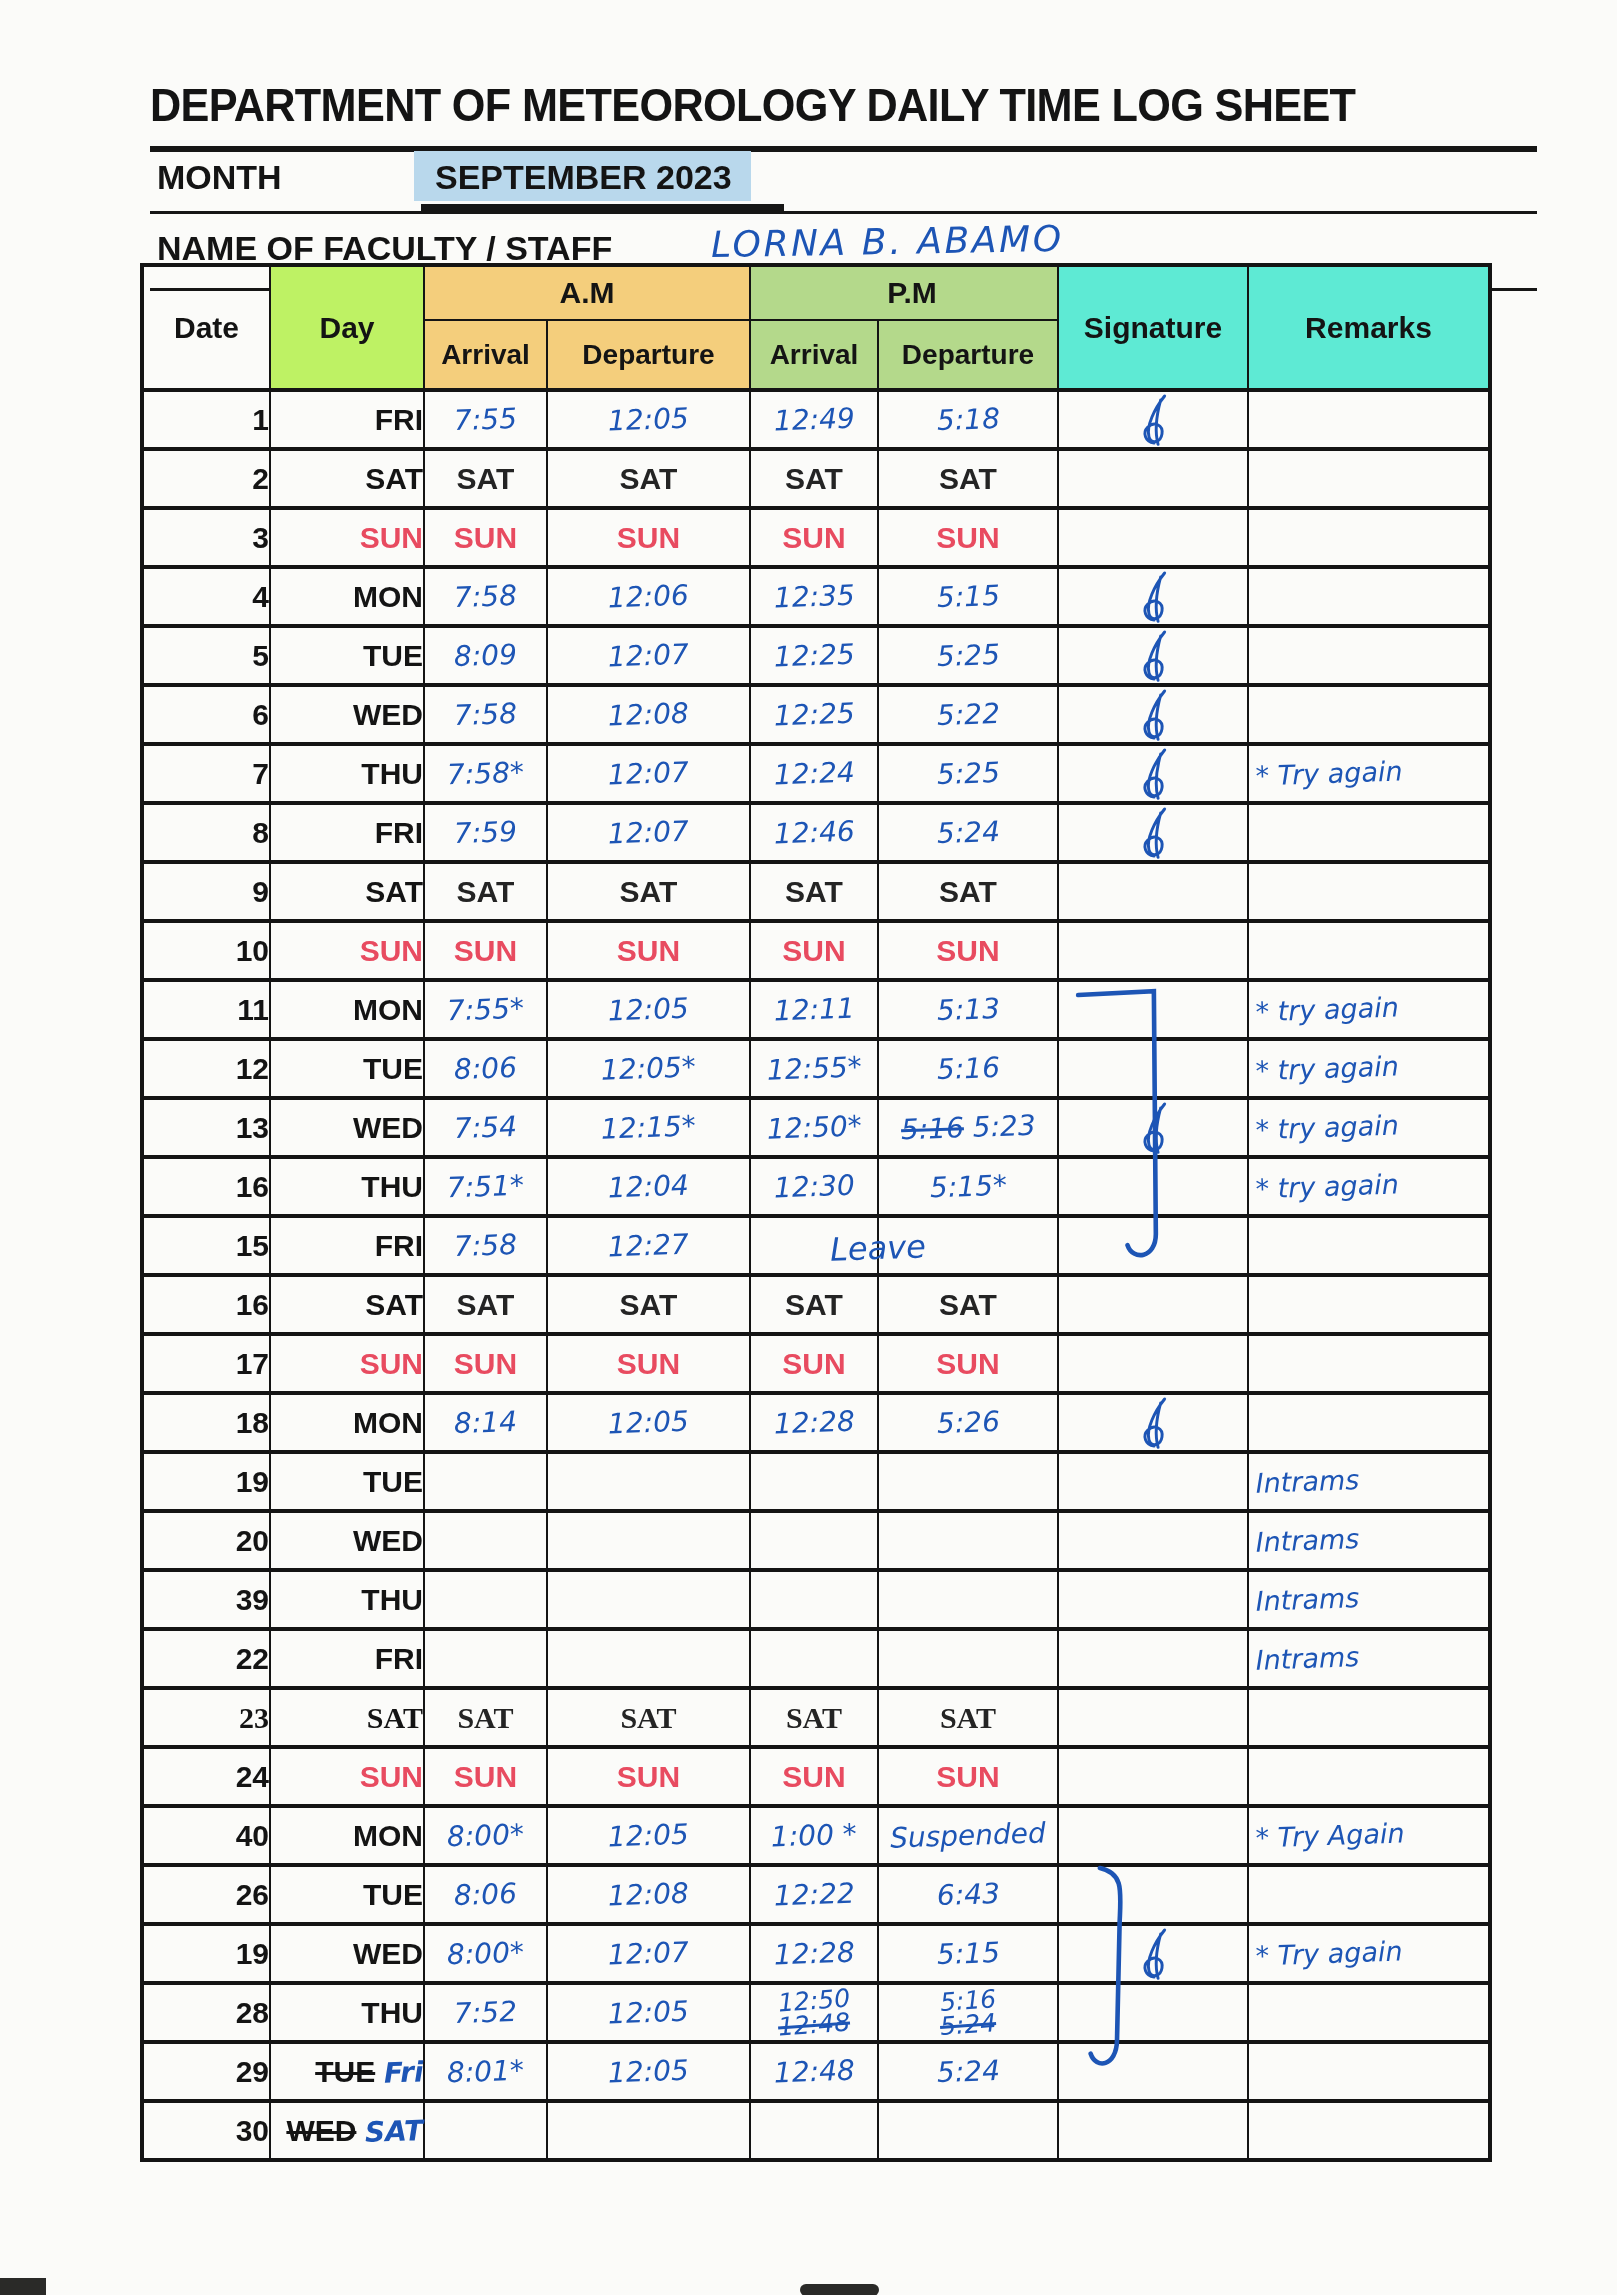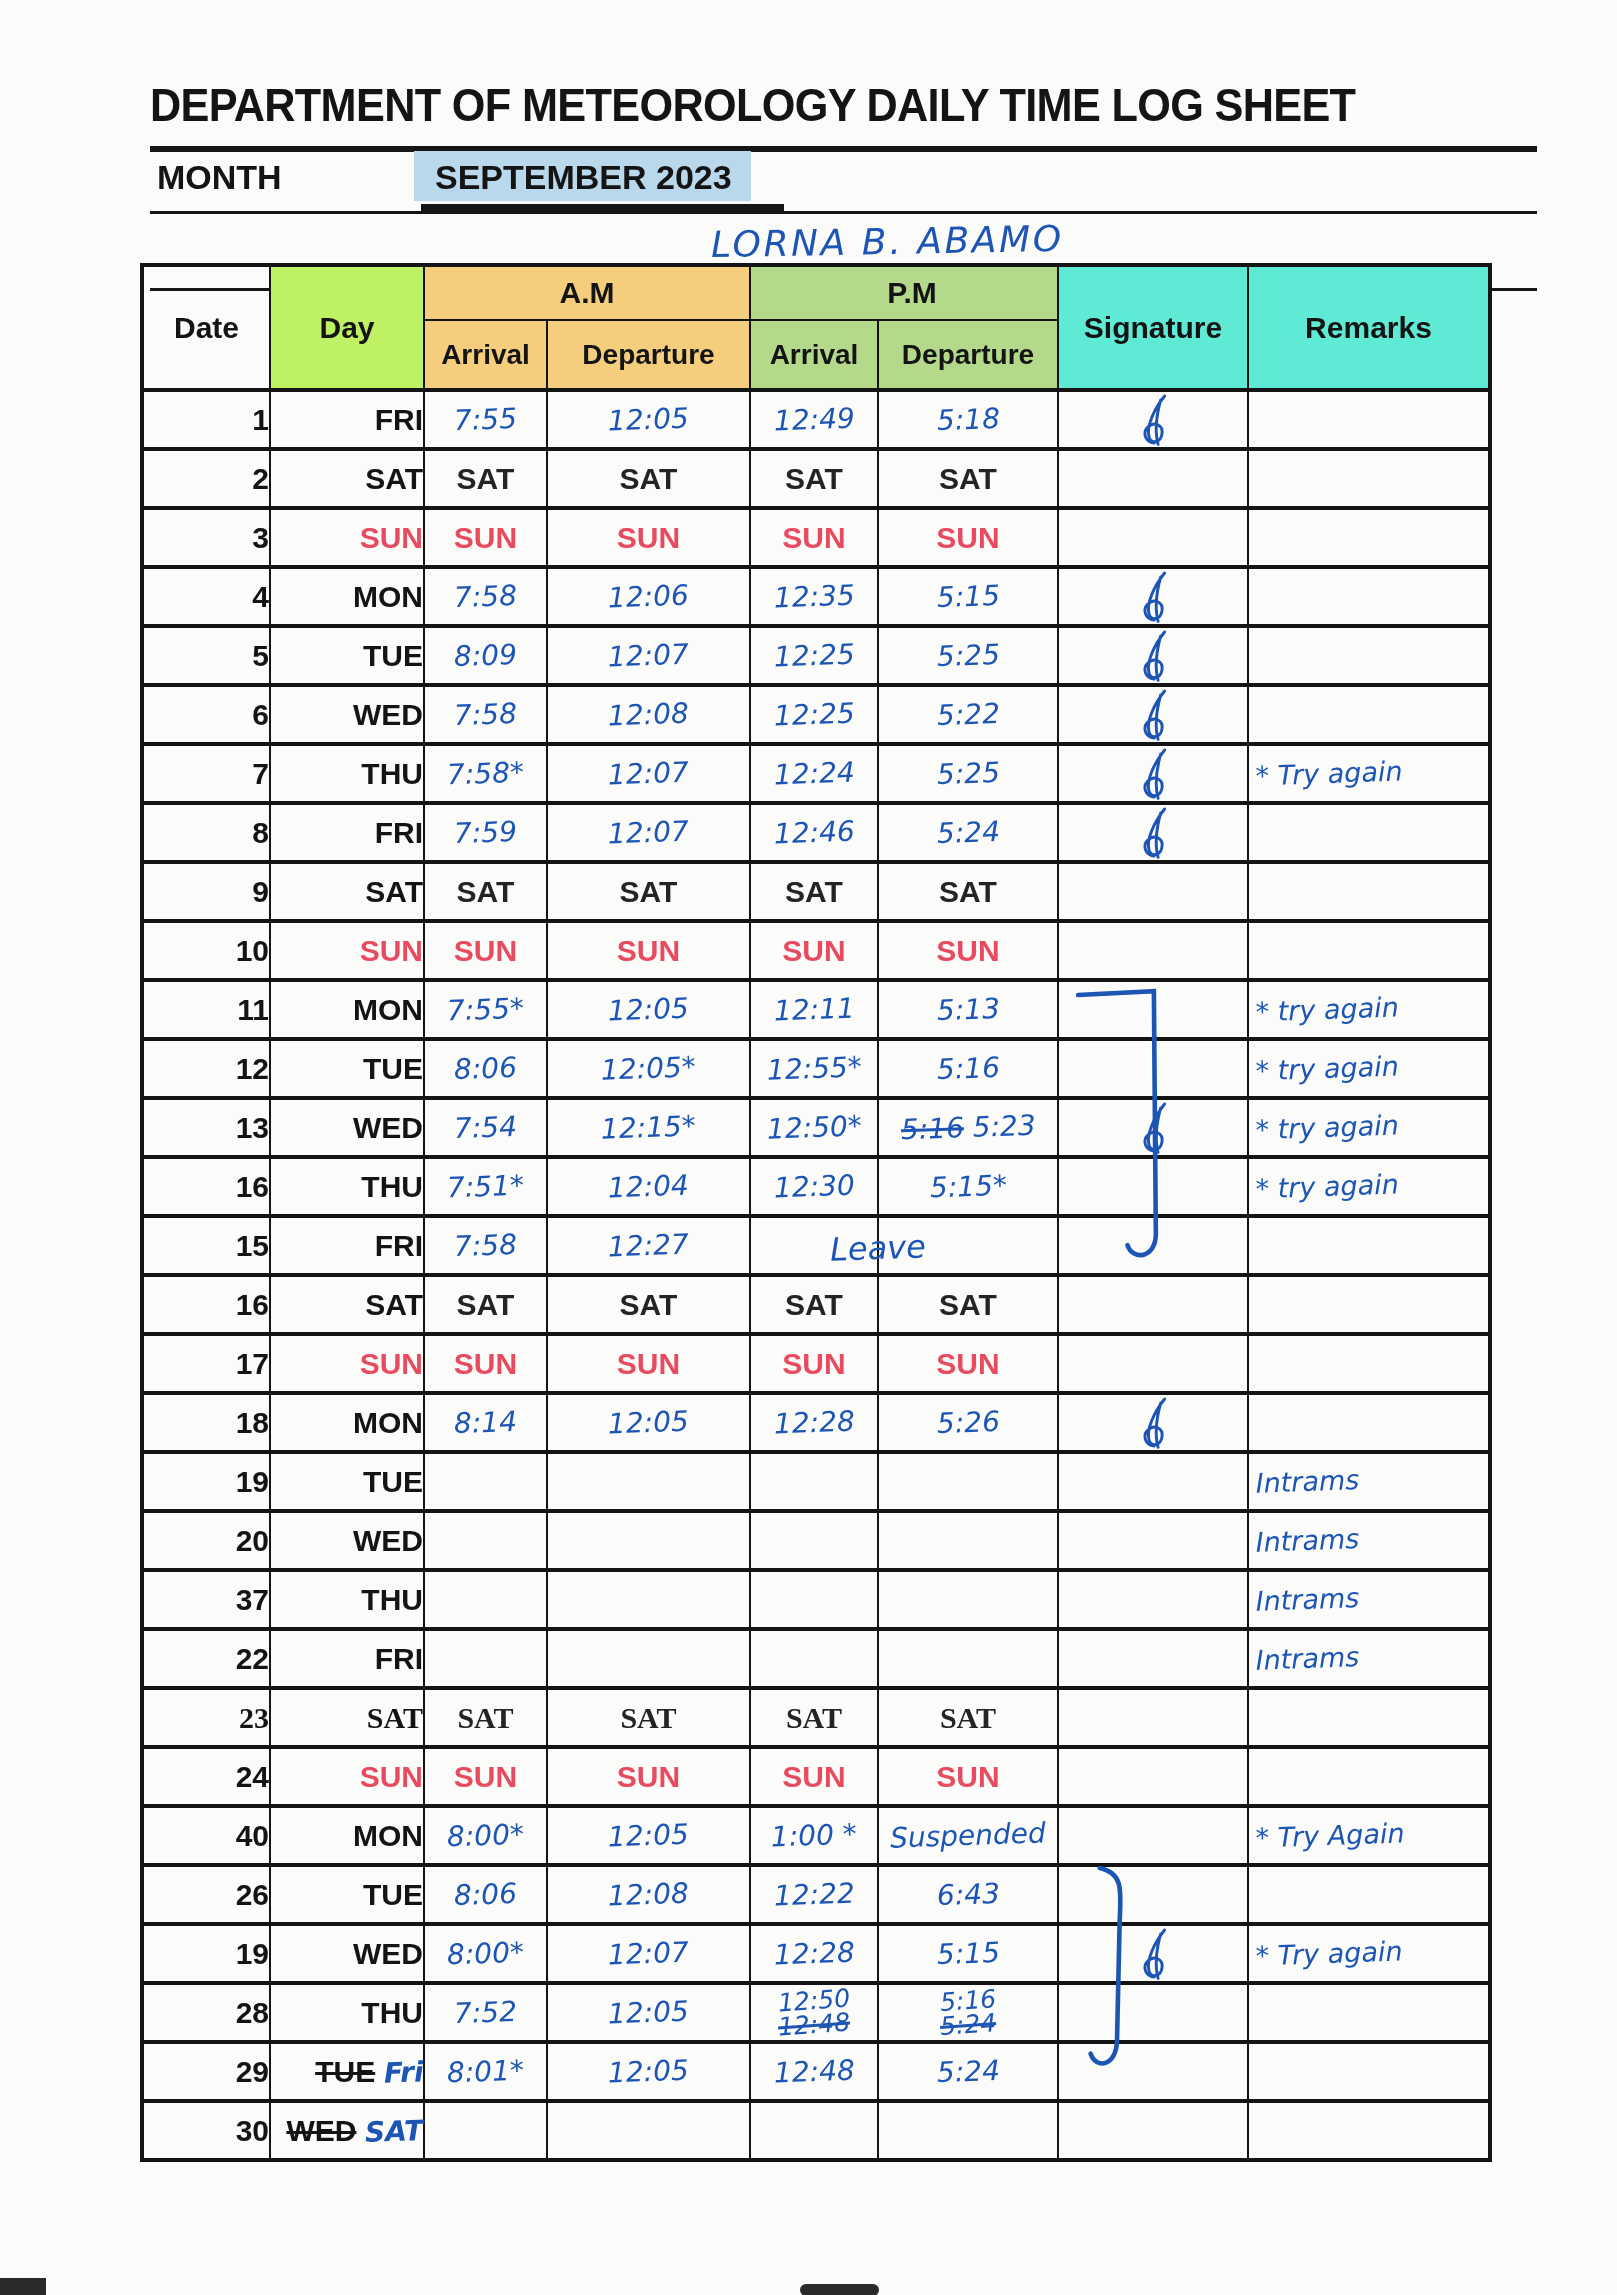--- a/index.html
+++ b/index.html
@@ -64,20 +64,21 @@
 
   <div class="abs title">DEPARTMENT OF METEOROLOGY DAILY TIME LOG SHEET</div>
   <div class="abs rule" style="left:150px;top:146px;width:1387px;height:6px;"></div>
 
   <div class="abs month-hl" style="left:414px;top:151px;width:337px;height:50px;"></div>
   <div class="abs label-big" style="left:157px;top:158px;">MONTH</div>
   <div class="abs label-big" style="left:435px;top:158px;">SEPTEMBER  2023</div>
   <div class="abs rule" style="left:421px;top:204px;width:363px;height:8.6px;"></div>
   <div class="abs rule" style="left:150px;top:211px;width:1387px;height:3.3px;"></div>
 
+  <div class="abs label-big" style="left:157px;top:229px;">NAME OF FACULTY / STAFF</div>
   <div class="abs hw hw-name" style="left:711px;top:221px;">LORNA   B.   ABAMO</div>
   <div class="abs rule" style="left:678px;top:282px;width:540px;height:8.6px;"></div>
   <div class="abs rule" style="left:150px;top:288px;width:1387px;height:3.3px;"></div>
 
   <table class="log">
     <colgroup>
       <col style="width:128px">
         <col style="width:154px">
       <col style="width:123px">
         <col style="width:203px">
@@ -331,21 +332,21 @@
           <td class="date">20</td>
           <td class="day">WED</td>
           <td class="tcell"></td>
           <td class="tcell"></td>
           <td class="tcell"></td>
           <td class="tcell"></td>
           <td class="tcell"></td>
           <td class="tcell remarks"><span class="hw hw-rem">Intrams</span></td>
         </tr>
         <tr style="height: 59px;">
-          <td class="date">37</td>
+          <td class="date">39</td>
           <td class="day">THU</td>
           <td class="tcell"></td>
           <td class="tcell"></td>
           <td class="tcell"></td>
           <td class="tcell"></td>
           <td class="tcell"></td>
           <td class="tcell remarks"><span class="hw hw-rem">Intrams</span></td>
         </tr>
         <tr style="height: 59px;">
           <td class="date">22</td>

